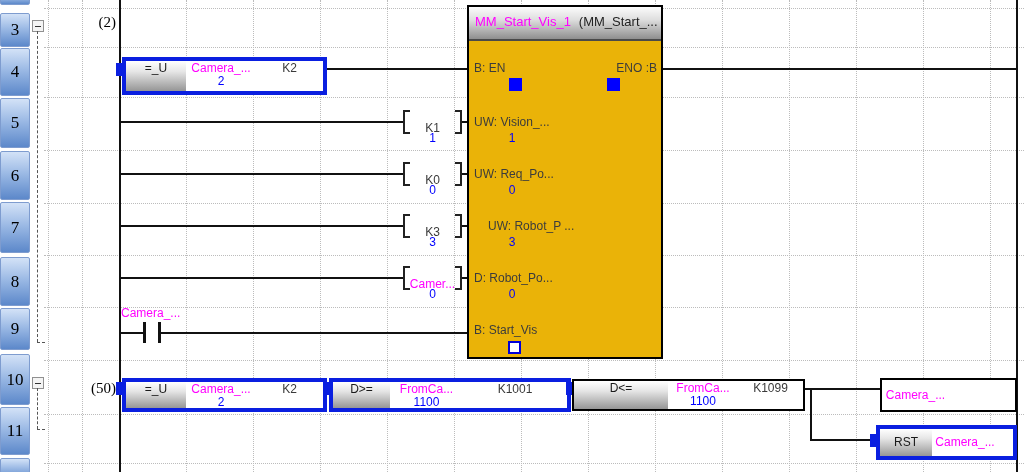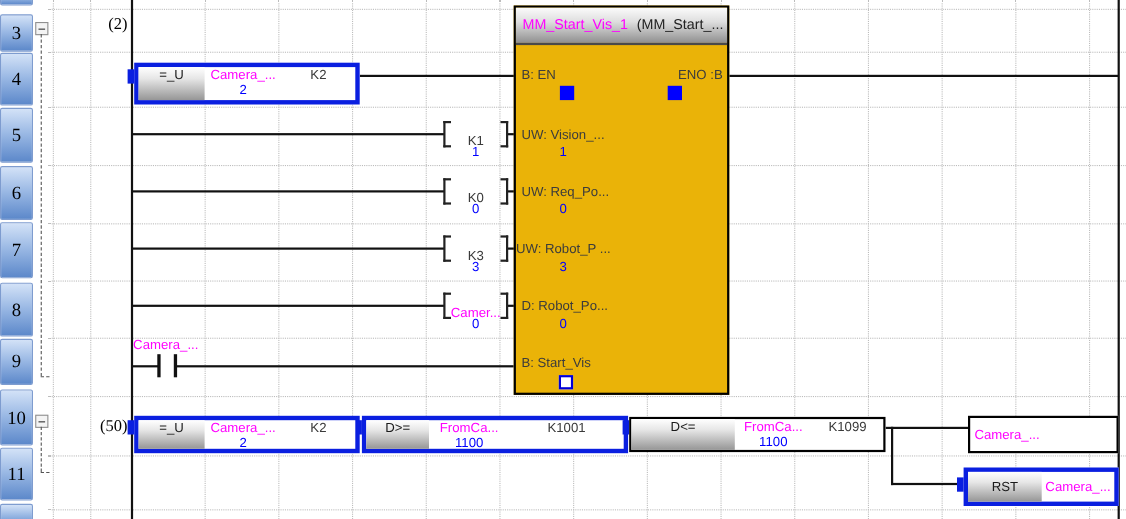--- a/index.html
+++ b/index.html
@@ -164,21 +164,21 @@
       <span style="color:#222">(MM_Start_...</span>
     </div>
     <span class="pin" style="left:5px;top:54px">B: EN</span>
     <span class="pin" style="right:4px;top:54px">ENO :B</span>
     <div class="sqfill" style="left:40px;top:71px"></div>
     <div class="sqfill" style="left:138px;top:71px"></div>
     <span class="pin" style="left:5px;top:108px">UW: Vision_...</span>
     <span class="pinval" style="top:124px">1</span>
     <span class="pin" style="left:5px;top:160px">UW: Req_Po...</span>
     <span class="pinval" style="top:176px">0</span>
-    <span class="pin" style="left:0;top:212px">UW: Robot_P ...</span>
+    <span class="pin" style="left:19px;top:212px">UW: Robot_P ...</span>
     <span class="pinval" style="top:228px">3</span>
     <span class="pin" style="left:5px;top:264px">D: Robot_Po...</span>
     <span class="pinval" style="top:280px">0</span>
     <span class="pin" style="left:5px;top:316px">B: Start_Vis</span>
     <div class="sqempty" style="left:39px;top:334px"></div>
   </div>
 
   <div class="nub" style="left:116px;top:63px"></div>
   <div class="selblock" style="left:122px;top:57px;width:205px;height:38px">
     <div class="cell grad" style="width:60px">
@@ -263,21 +263,21 @@
   </div>
 
   <div class="blkblock" style="left:880px;top:378px;width:137px;height:34px">
     <div class="cell mid" style="width:67px">
         <span class="l1 mag">Camera_...</span>
       </div>
   </div>
 
   <div class="nub" style="left:870px;top:434px"></div>
   <div class="selblock" style="left:876px;top:425px;width:141px;height:35px">
-    <div class="cell grad mid" style="width:67px">
+    <div class="cell grad mid" style="width:52px">
         <span class="l1">RST</span>
       </div>
     <div class="cell mid" style="width:66px">
         <span class="l1 mag">Camera_...</span>
       </div>
   </div>
 
 </div>
 
 </body></html>

